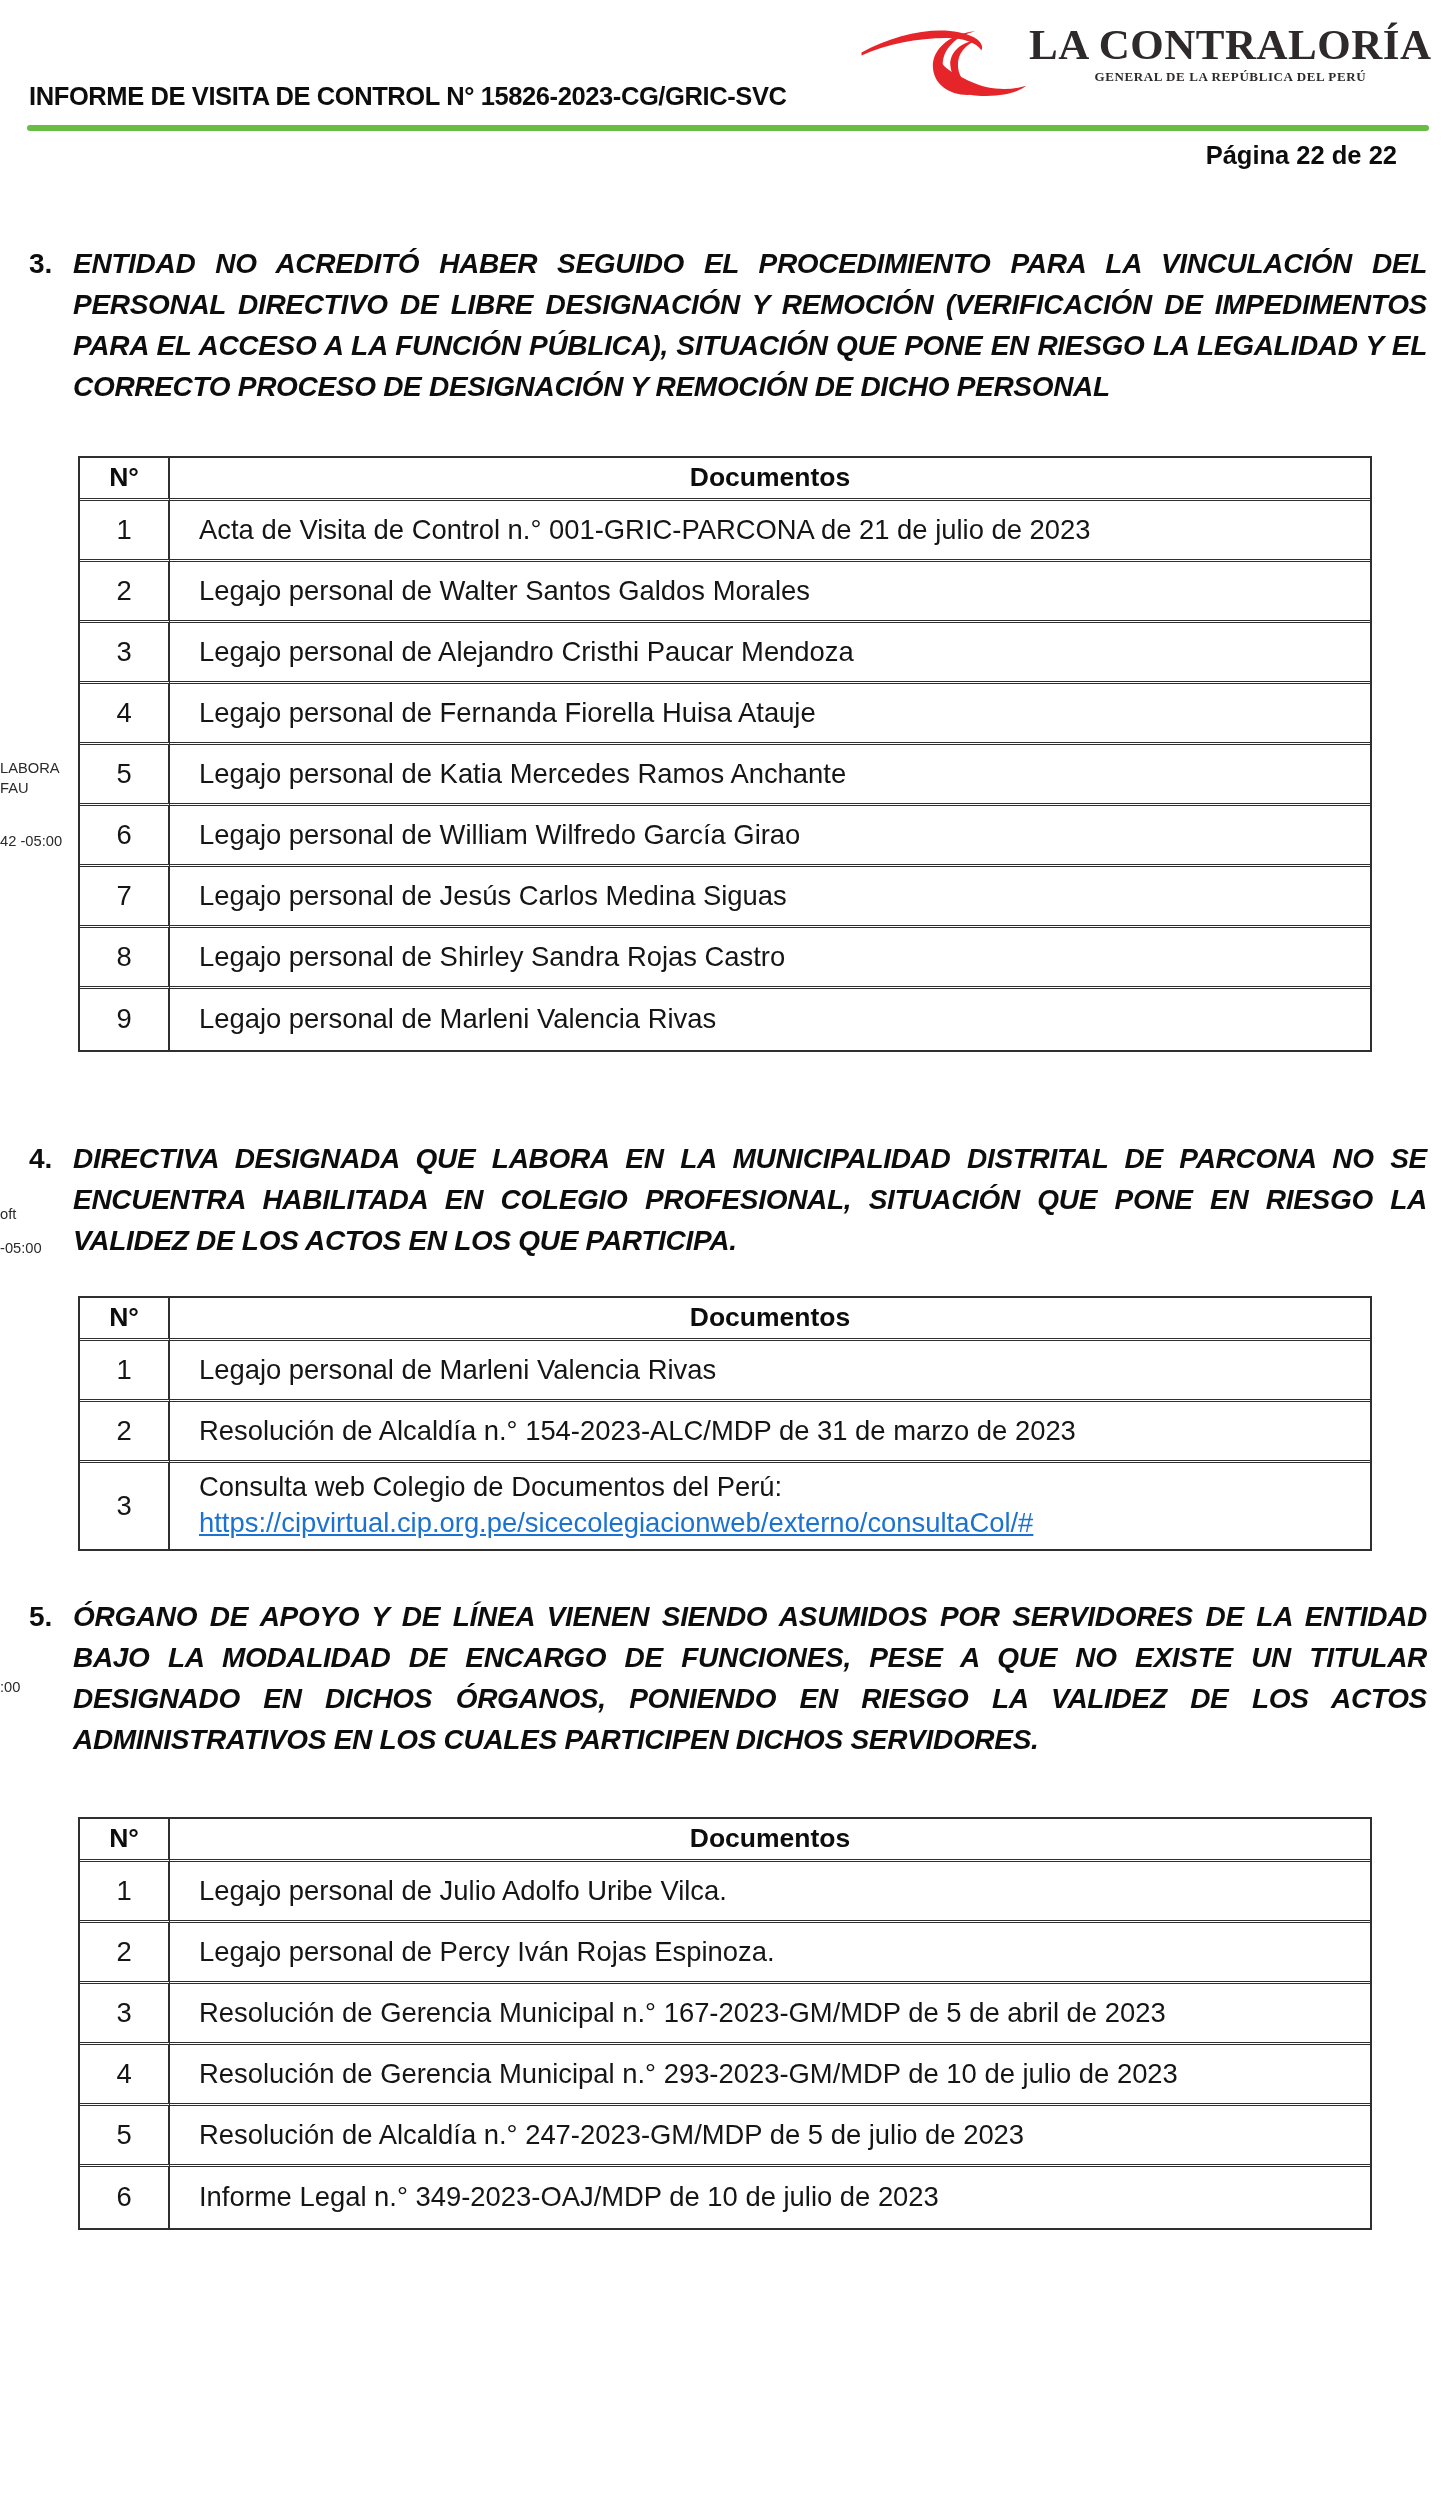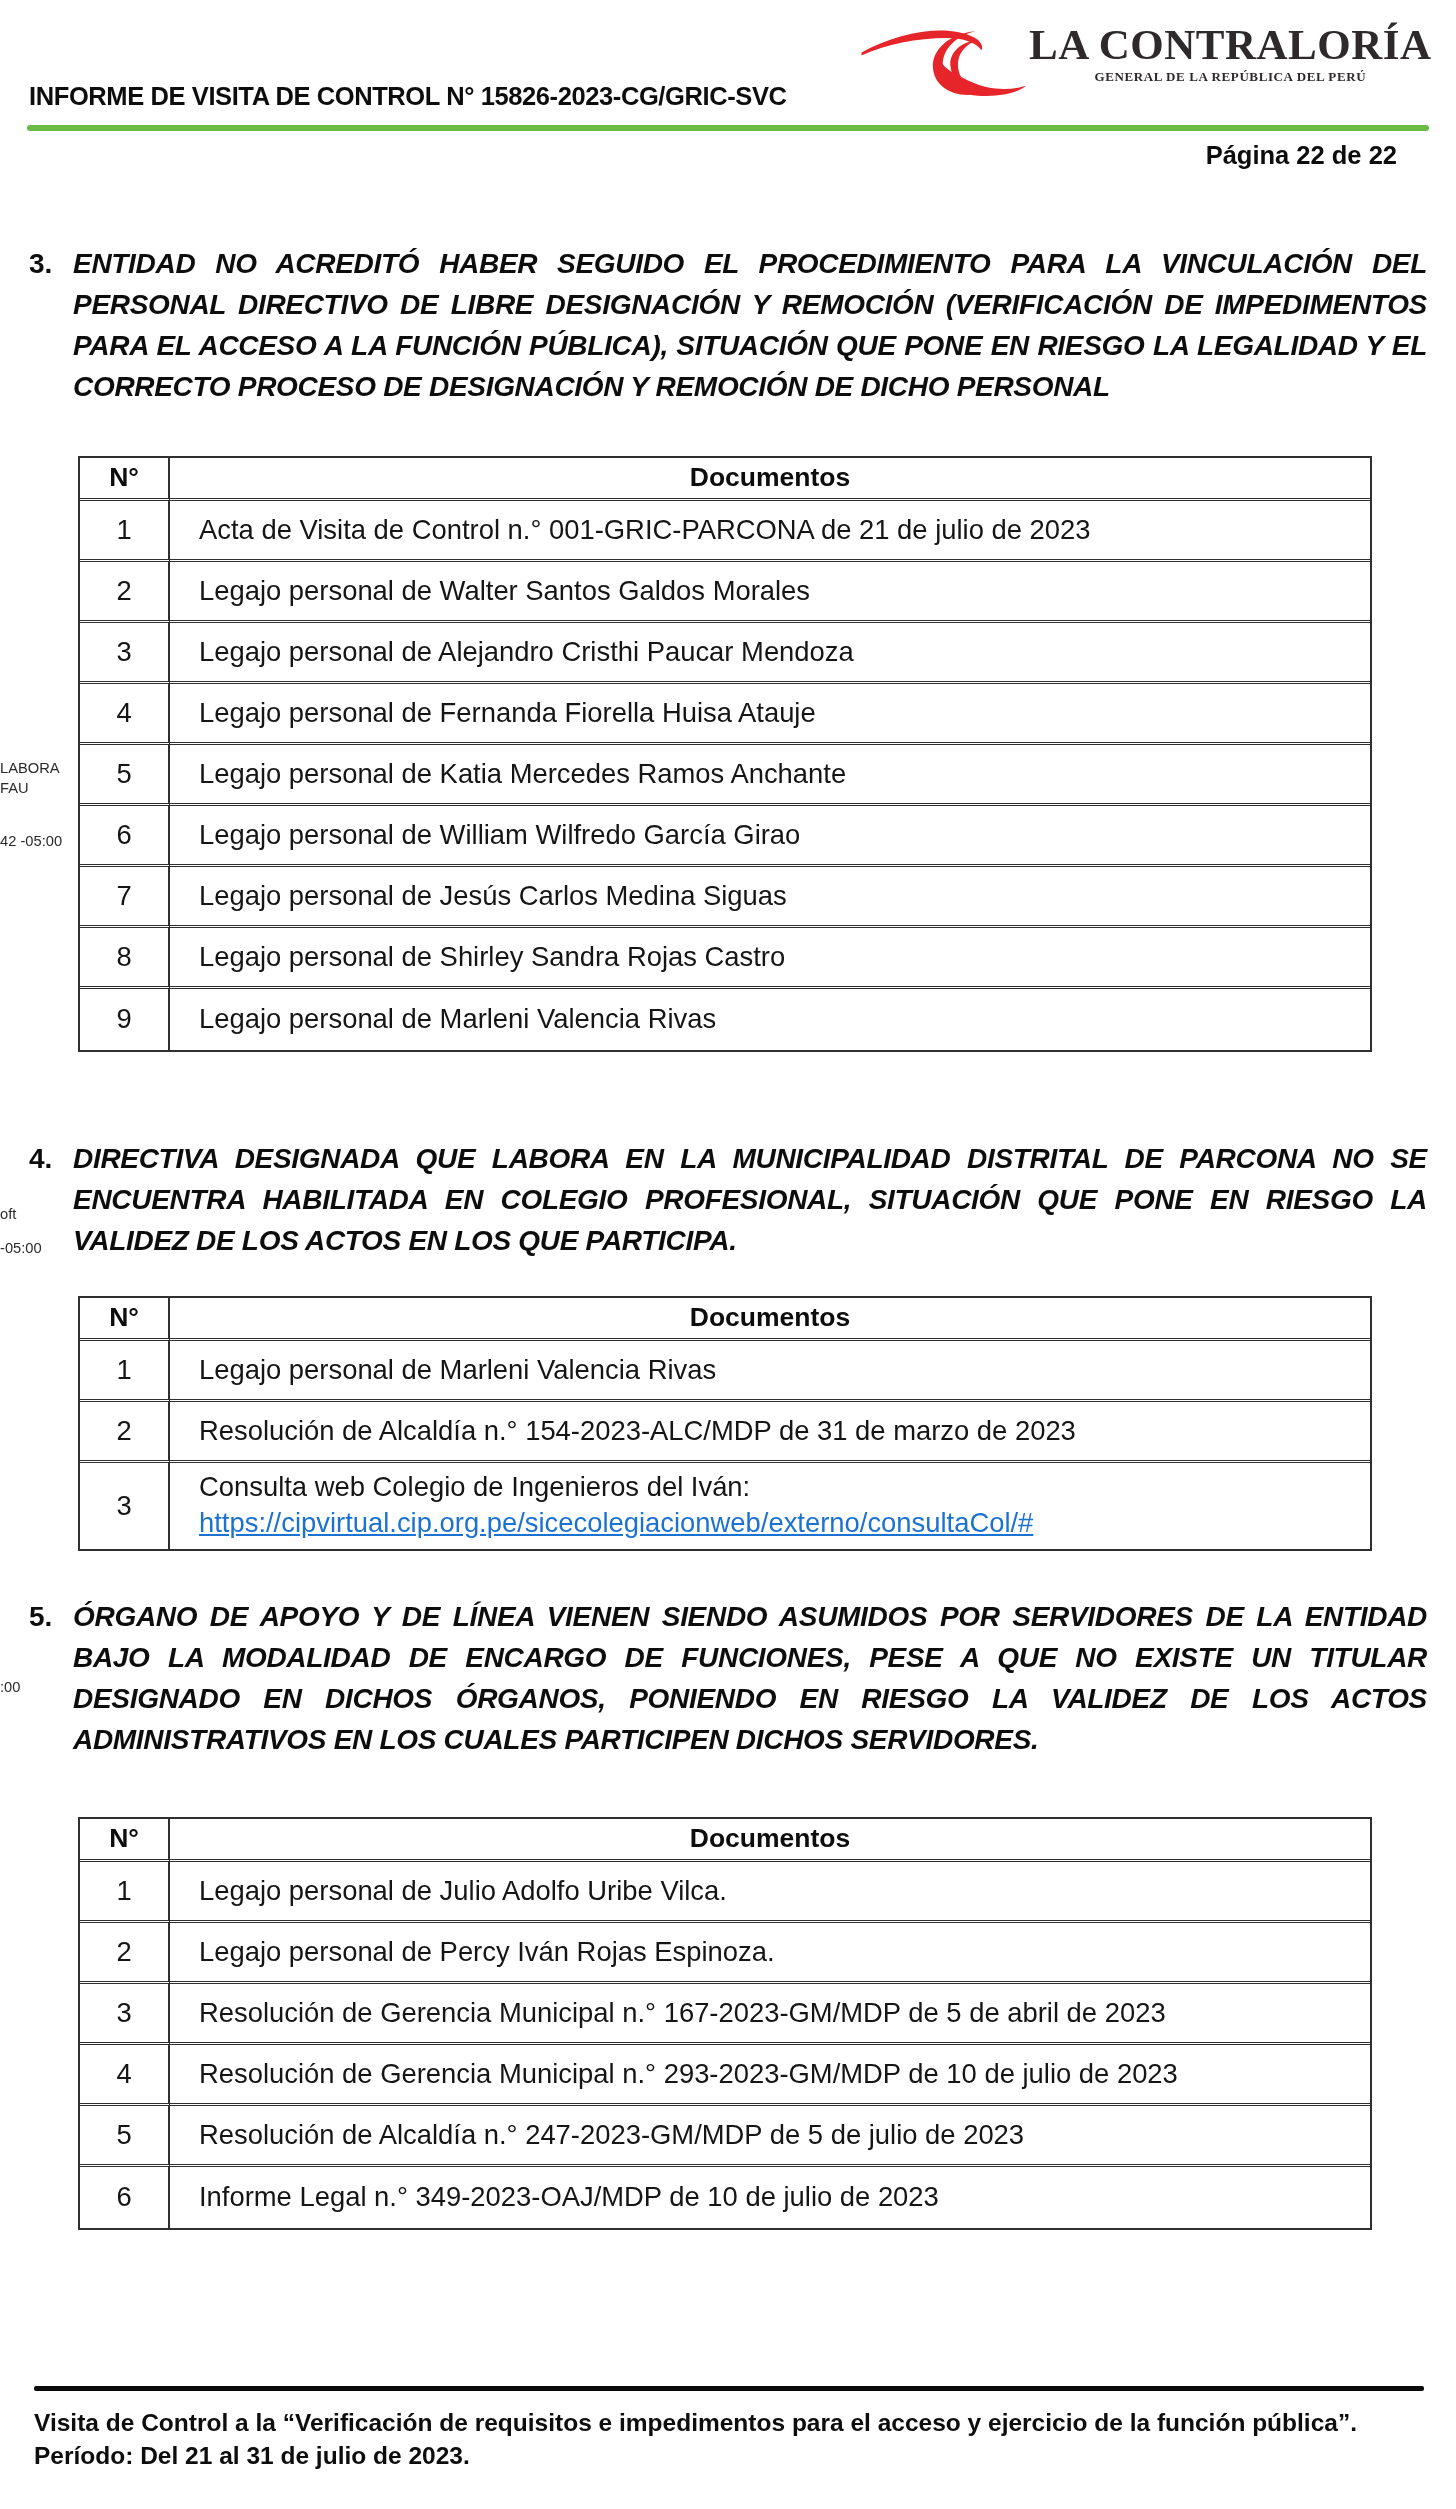--- a/index.html
+++ b/index.html
@@ -165,21 +165,21 @@
               <td class="n-col">1</td>
               <td class="doc-cell">Legajo personal de Marleni Valencia Rivas</td>
             </tr>
             <tr>
               <td class="n-col">2</td>
               <td class="doc-cell">Resolución de Alcaldía n.° 154-2023-ALC/MDP de 31 de marzo de 2023</td>
             </tr>
             <tr>
               <td class="n-col">3</td>
               <td class="doc-cell multiline">
-                <div>Consulta web Colegio de Ingenieros del Iván:</div>
+                <div>Consulta web Colegio de Documentos del Perú:</div>
                 <div><a class="doc-link" href="#">https://cipvirtual.cip.org.pe/sicecolegiacionweb/externo/consultaCol/#</a></div>
               </td>
             </tr>
           </tbody>
         </table>
       </section>
       <section>
         <div class="finding-head" style="margin-top: 45px;">
           <div class="finding-number">5.</div>
           <div class="finding-heading">ÓRGANO DE APOYO Y DE LÍNEA VIENEN SIENDO ASUMIDOS POR SERVIDORES DE LA ENTIDAD BAJO LA MODALIDAD DE ENCARGO DE FUNCIONES, PESE A QUE NO EXISTE UN TITULAR DESIGNADO EN DICHOS ÓRGANOS, PONIENDO EN RIESGO LA VALIDEZ DE LOS ACTOS ADMINISTRATIVOS EN LOS CUALES PARTICIPEN DICHOS SERVIDORES.</div>
@@ -214,25 +214,20 @@
             </tr>
             <tr>
               <td class="n-col">6</td>
               <td class="doc-cell">Informe Legal n.° 349-2023-OAJ/MDP de 10 de julio de 2023</td>
             </tr>
           </tbody>
         </table>
       </section>
     </main>
 
-  <footer class="page-footer">
-    <div class="footer-rule"></div>
-    <div class="footer-line1">Visita de Control a la “Verificación de requisitos e impedimentos para el acceso y ejercicio de la función pública”.</div>
-    <div class="footer-line2">Período: Del 21 al 31 de julio de 2023.</div>
-  </footer>
 
   <div id="margin-artifacts">
       <div class="margin-artifact" style="top: 761px;">LABORA</div>
       <div class="margin-artifact" style="top: 781px;">FAU</div>
       <div class="margin-artifact" style="top: 834px;">42 -05:00</div>
       <div class="margin-artifact" style="top: 1207px;">oft</div>
       <div class="margin-artifact" style="top: 1241px;">-05:00</div>
       <div class="margin-artifact" style="top: 1680px;">:00</div>
     </div>
 </div>

